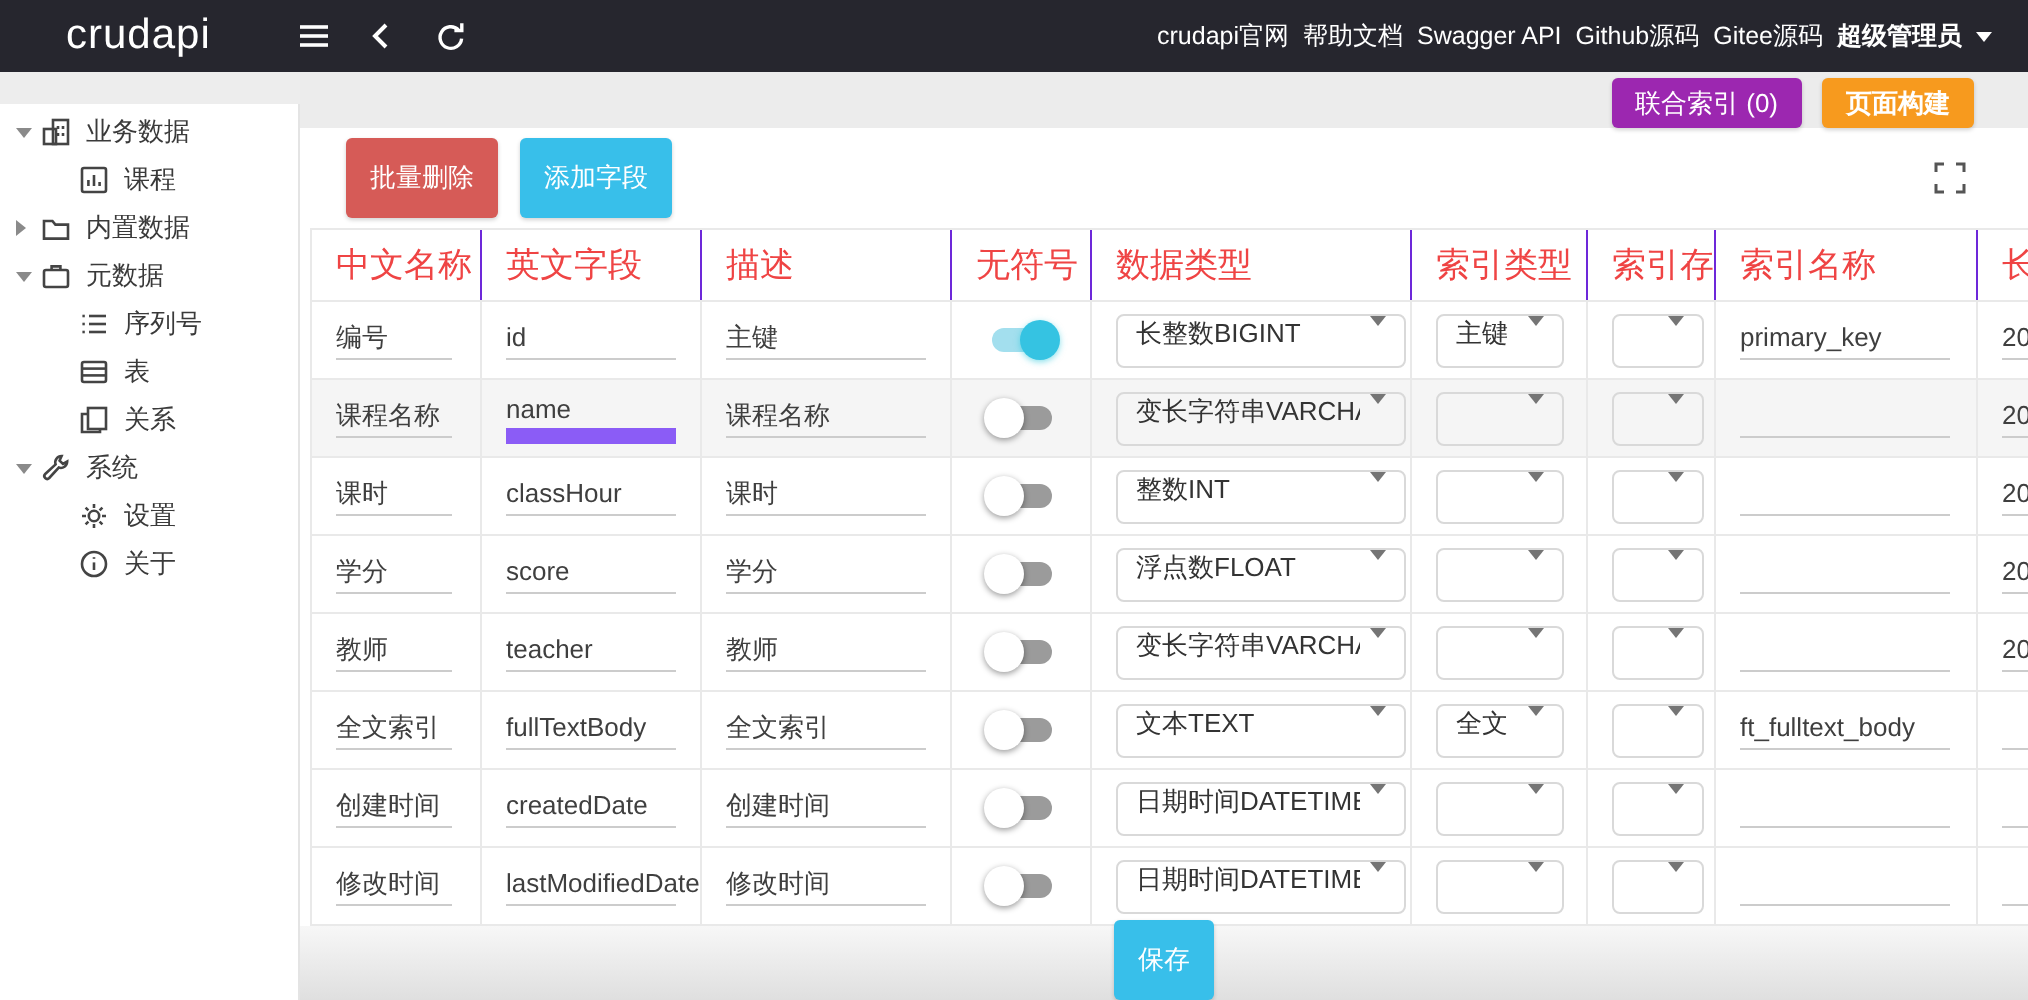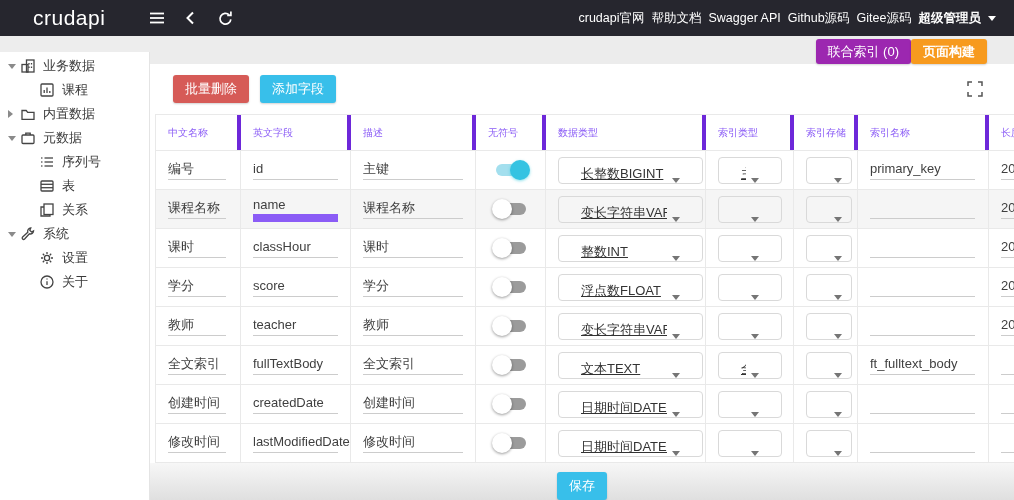--- a/index.html
+++ b/index.html
@@ -24,58 +24,58 @@
   .side-item .arrow { width:10px; margin-left:8px; display:flex; }
   .arrow-down { width:0; height:0; border-left:4px solid transparent; border-right:4px solid transparent; border-top:5px solid #8a8a8a; }
   .arrow-right { width:0; height:0; border-top:4px solid transparent; border-bottom:4px solid transparent; border-left:5px solid #8a8a8a; }
   .side-item .sicon { width:16px; height:16px; margin-left:2px; display:flex; align-items:center; }
   .side-item .slabel { margin-left:7px; }
   .side-item.lvl1 { padding-left:37px; }
   .sicon svg { stroke:#444; fill:none; stroke-width:1.3; }
 
   
   .main { position:absolute; left:150px; top:36px; width:864px; height:464px; background:#ececec; }
-  .strip { height:28px; display:flex; align-items:flex-end; justify-content:flex-end; padding-right:27px; }
+  .strip { height:28px; display:flex; align-items:flex-end; justify-content:flex-end; gap:10px; padding-right:27px; }
   .strip .btn { height:25px; }
   .card { height:399px; background:#fff; overflow:hidden; }
   .footer { height:37px; display:flex; align-items:flex-end; justify-content:center;
     background:linear-gradient(180deg,#f7f7f7,#dfdfdf); }
 
   
   .btn { border:none; border-radius:3px; color:#fff; font-size:13px; padding:0 12px;
-    height:28px; cursor:pointer; font-family:inherit; white-space:nowrap;
+    height:40px; cursor:pointer; font-family:inherit; white-space:nowrap;
     box-shadow:0 1px 2px rgba(0,0,0,.18); }
   .btn-red    { background:var(--red,#d65b57); }
   .btn-cyan   { background:var(--cyan,#38bfea); }
   .btn-green  { background:var(--green,#2db54e); }
   .btn-purple { background:var(--purple,#9c27b0); }
   .btn-orange { background:var(--orange,#f79a1e);font-weight:bold; }
 
   .toolbar { height:50px; display:flex; align-items:center; gap:11px; padding:0 30px 0 23px; }
   .fullscreen { margin-left:auto; width:18px; height:18px; cursor:pointer; display:flex; }
   .fullscreen svg { stroke:#555; fill:none; stroke-width:1.5; }
 
   
   .grid { margin-left:5px; border-left:1px solid #e9e9e9; width:2000px; }
   .thead, .trow { display:grid; grid-template-columns:85px 110px 125px 70px 160px 88px 64px 131px 80px; }
   .thead { height:37px; border-top:1px solid #e9e9e9; border-bottom:1px solid #e9e9e9; }
-  .th { display:flex; align-items:center; padding-left:12px; font-size:10px; color:#8b5cf6;
-    border-right:4px solid #6d28d9; overflow:hidden; white-space:nowrap; }
+  .th { display:flex; align-items:center; padding-left:12px; font-size:17px; color:#ef4444;
+    border-right:1px solid #6d28d9; overflow:hidden; white-space:nowrap; }
   .trow { height:39px; border-bottom:1px solid #e9e9e9; }
   .trow.hl { background:#f5f5f5; }
   .td { display:flex; align-items:center; padding-left:12px; border-right:1px solid #e9e9e9; overflow:hidden; }
   .td.center { justify-content:center; padding-left:0; }
 
   .uinput { display:inline-block; font-size:13px; color:#3f3f3f; border-bottom:1px solid #ccc;
     padding-bottom:3px; line-height:15px; min-height:19px; white-space:nowrap; cursor:text; }
   .uinput.active { border-bottom:8px solid #8b5cf6; padding-bottom:2px; }
   .w58{width:58px} .w85{width:85px} .w100{width:100px} .w105{width:105px} .w24{width:24px}
 
   .sel { height:27px; border:1px solid #d9d9d9; border-radius:4px; background:transparent;
-    display:flex; align-items:flex-end; padding:0 22px; font-size:13px; color:#333; cursor:pointer;text-decoration:underline; }
+    display:flex; align-items:flex-start; padding:0 9px; font-size:13px; color:#333; cursor:pointer; }
   .sel span { flex:1; white-space:nowrap; overflow:hidden; }
   .caret { width:0; height:0; border-left:4px solid transparent; border-right:4px solid transparent;
     border-top:5px solid #757575; margin-left:5px; flex:none; }
   .w145{width:145px} .w64s{width:64px} .w46{width:46px}
 
   
   .switch { position:relative; width:38px; height:20px; cursor:pointer; flex:none; }
   .switch .track { position:absolute; left:4px; top:4px; width:30px; height:12px; border-radius:7px; background:#9b9b9b; }
   .switch .knob { position:absolute; top:0; left:0; width:20px; height:20px; border-radius:50%;
     background:#fff; box-shadow:0 1px 3px rgba(0,0,0,.4); }

